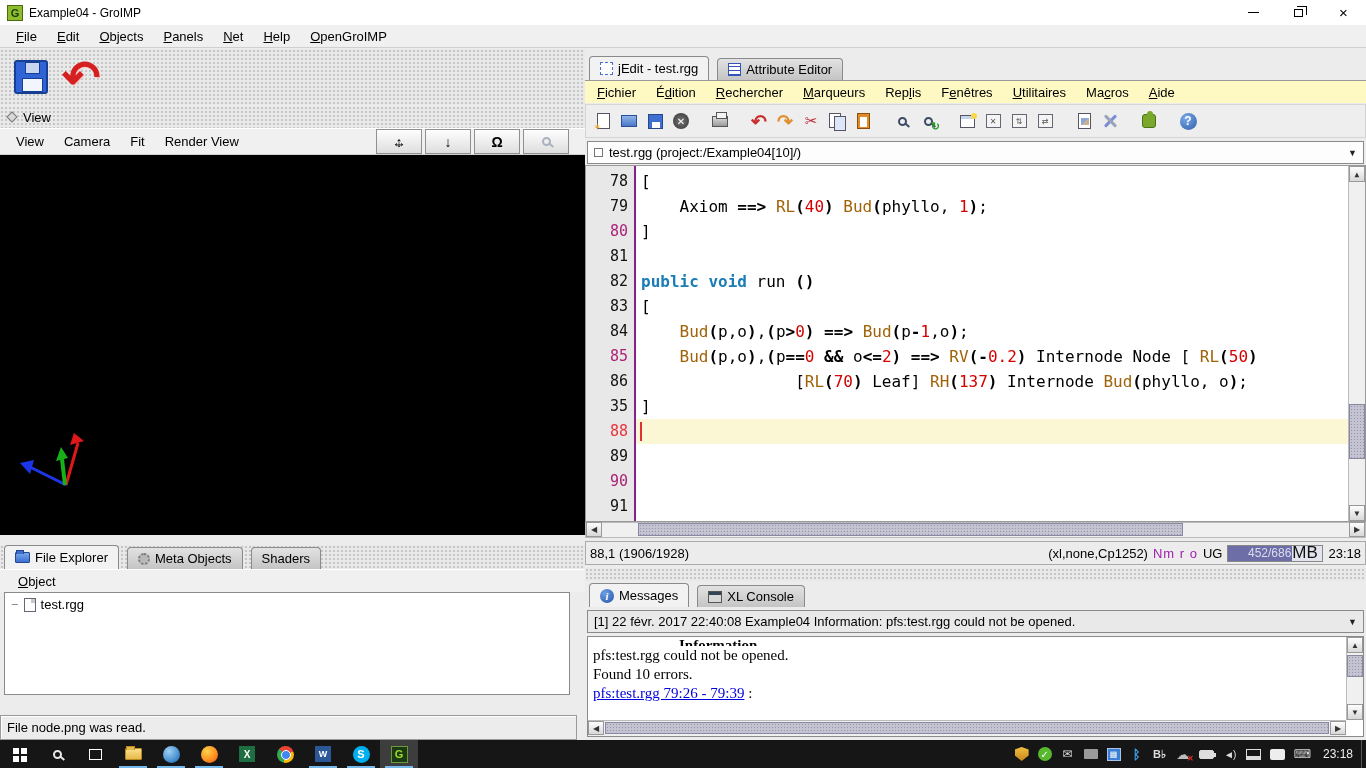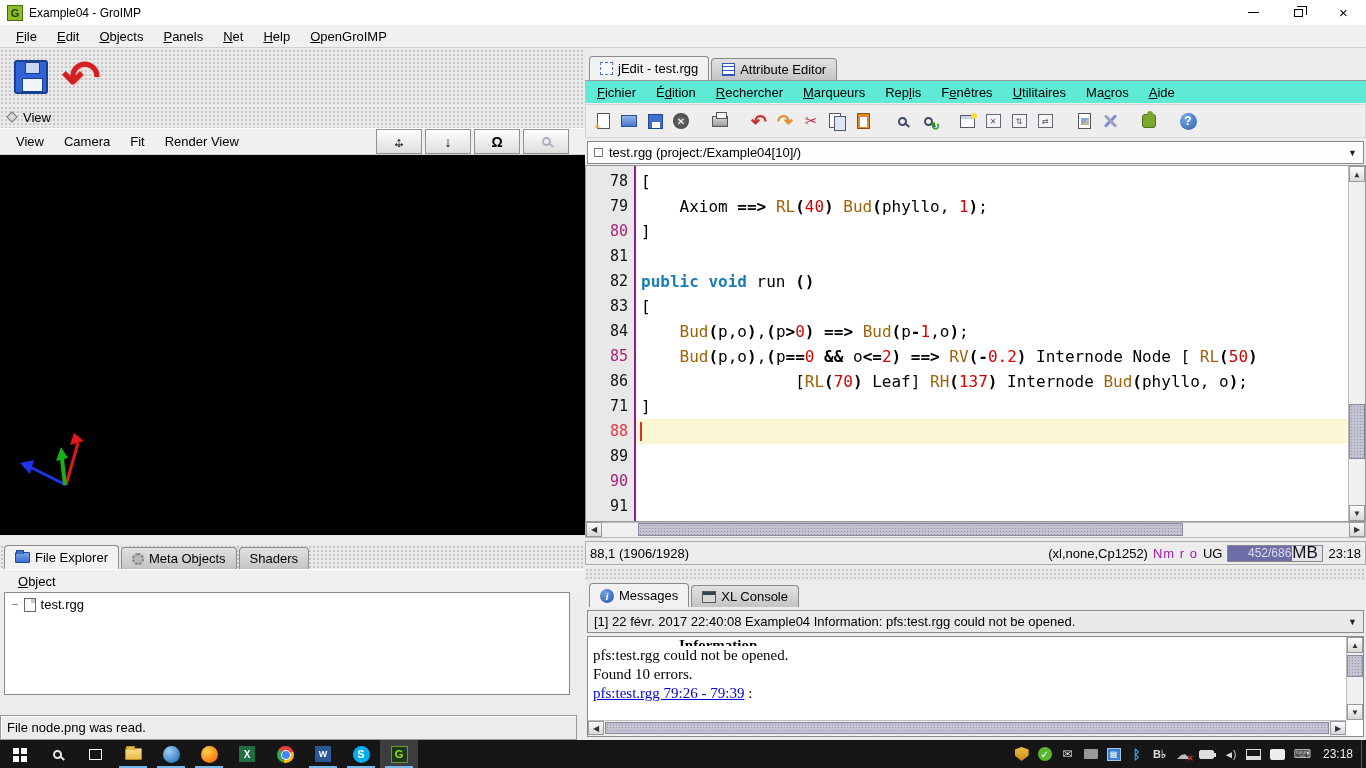--- a/index.html
+++ b/index.html
@@ -59,21 +59,21 @@
   .mag::after{ content:""; position:absolute; width:6px; height:2px; background:#3c4a66;
     right:-5px; bottom:-2px; transform:rotate(40deg); }
   .mag.gray, .mag.gray::after{ border-color:#aab2c0; background-color:transparent; }
   .mag.gray::after{ background:#aab2c0; }
   .mag.white, .mag.white::after{ border-color:#e8e8e8; }
   .mag.white::after{ background:#e8e8e8; }
 
   .viewport{ position:absolute; left:0; top:155px; width:585px; height:380px; background:#000; }
 
   
-  .tabrow{ display:flex; align-items:flex-end; gap:2px; padding-left:4px; }
+  .tabrow{ display:flex; align-items:flex-end; gap:8px; padding-left:4px; }
   .tab{ height:22px; display:flex; align-items:center; gap:5px; padding:0 10px; font-size:13px;
     border:1px solid #8a8a8a; border-bottom:none; border-radius:4px 4px 0 0;
     background:linear-gradient(#e2e2e2,#c4c4c4); }
   .tab.active{ background:#f2f2f2; height:24px; }
 
   .lefttabs{ position:absolute; left:0; top:545px; width:585px; height:24px; }
   .fold-ic{ width:15px; height:11px; background:linear-gradient(#7aa7e8,#3b6fd4);
     border:1px solid #24478f; border-radius:1px; position:relative; }
   .fold-ic::before{ content:""; position:absolute; top:-3px; left:0; width:6px; height:3px;
     background:#3b6fd4; border:1px solid #24478f; border-bottom:none; }
@@ -92,21 +92,21 @@
     border:1px solid #9a9a9a; box-shadow:inset 1px 1px 0 #fff; display:flex; align-items:center;
     padding-left:6px; font-size:13px; }
 
   
   .rpanel{ position:absolute; left:585px; top:50px; width:781px; height:690px; background:#ececec; }
   .jtabs{ position:absolute; left:0; top:4px; width:100%; height:26px; }
   .jedit-tab-ic{ width:13px; height:13px; background:#fff; border:1px dashed #4a6fd4; }
   .attr-tab-ic{ width:13px; height:13px; background:#fff; border:1px solid #3355bb;
     background-image:linear-gradient(#3355bb 1px, transparent 1px); background-size:100% 4px;
     background-position:0 2px; }
-  .jmenubar{ position:absolute; left:0; top:30px; width:100%; height:23px; background:#5eead4;
+  .jmenubar{ position:absolute; left:0; top:30px; width:100%; height:23px; background:#fef9c3;
     border-top:1px solid #999; display:flex; align-items:center; padding-left:2px; }
   .jtoolbar{ position:absolute; left:0; top:54px; width:100%; height:34px; background:#eee;
     border:1px solid #d5d5d5; display:flex; align-items:center; padding-left:4px; }
   .ti{ width:26px; height:26px; display:flex; align-items:center; justify-content:center;
     position:relative; font-size:15px; }
   .ti-sep{ width:13px; height:26px; }
   .ic-page{ width:13px; height:16px; background:#fff; border:1px solid #556; position:relative; }
   .ic-page.spark::after{ content:"✶"; position:absolute; left:-4px; bottom:-4px; color:#f0a020; font-size:9px; }
   .ic-openfolder{ width:16px; height:12px; background:linear-gradient(#8fb4ea,#4a78c8); border:1px solid #2a4f96; }
   .ic-floppy-sm{ width:15px; height:15px; background:#3f6fd0; border:1px solid #26478c; position:relative; }
@@ -465,21 +465,21 @@
       <div class="gutter" id="gutter">
           <div class="ln">78</div>
           <div class="ln">79</div>
           <div class="ln h5">80</div>
           <div class="ln">81</div>
           <div class="ln">82</div>
           <div class="ln">83</div>
           <div class="ln">84</div>
           <div class="ln h5">85</div>
           <div class="ln">86</div>
-          <div class="ln">71</div>
+          <div class="ln">35</div>
           <div class="ln cur">88</div>
           <div class="ln">89</div>
           <div class="ln h5">90</div>
           <div class="ln">91</div>
         </div>
       <div class="code-area" id="codelines">
           <div class="cl"><span class="tk-p">[</span></div>
           <div class="cl"><span class="tk-p">    Axiom </span><span class="tk-o">==&gt;</span><span class="tk-p"> </span><span class="tk-m">RL</span><span class="tk-o">(</span><span class="tk-d">40</span><span class="tk-o">)</span><span class="tk-p"> </span><span class="tk-m">Bud</span><span class="tk-o">(</span><span class="tk-p">phyllo, </span><span class="tk-d">1</span><span class="tk-o">)</span><span class="tk-p">;</span></div>
           <div class="cl"><span class="tk-p">]</span></div>
           <div class="cl"></div>

